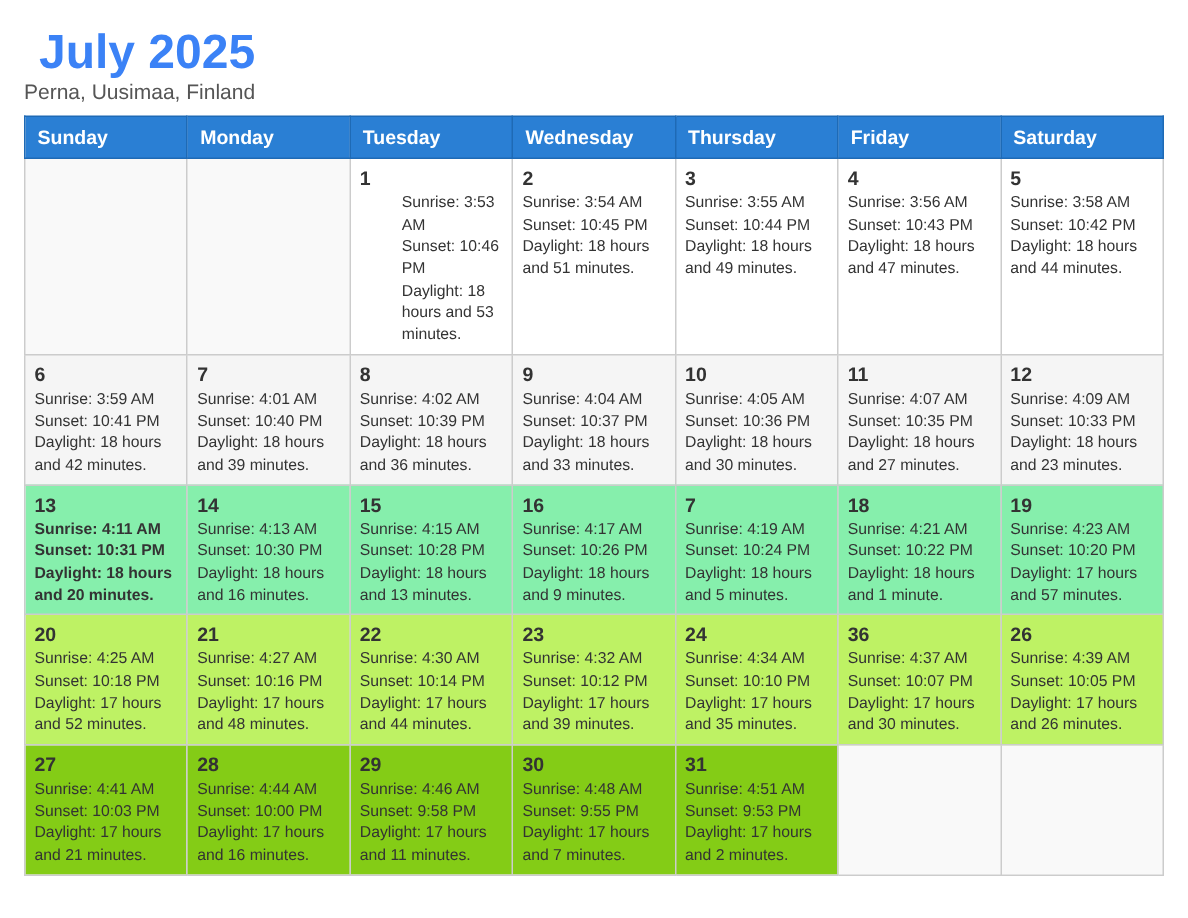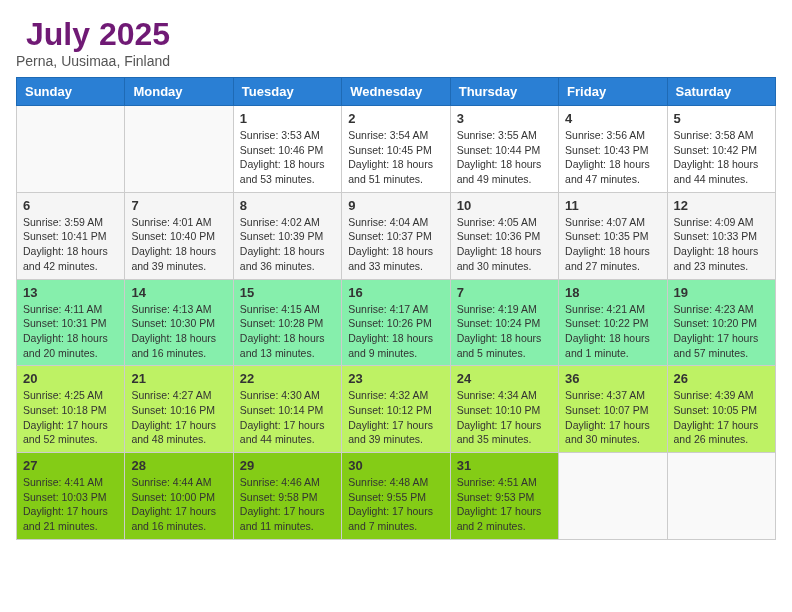--- a/index.html
+++ b/index.html
@@ -24,21 +24,21 @@
       width: 28px;
       height: 28px;
       margin-right: 2px;
     }
     .title-section {
       text-align: right;
     }
     .month-title {
       font-size: 32px;
       font-weight: bold;
-      color: #701a75;
+      color: #3b82f6;
     }
     .location-title {
       font-size: 14px;
       color: #555;
     }
     .calendar {
       width: 100%;
       border-collapse: collapse;
       border: 1px solid #ccc;
     }
@@ -113,21 +113,21 @@
       <th>Friday</th>
       <th>Saturday</th>
     </tr>
   </thead>
   <tbody id="calendar-body">
   <tr>
         <td class="empty"></td>
         <td class="empty"></td>
         <td>
           <div class="day-number">1</div>
-          <div class="day-info" style="white-space: pre-line;">Sunrise: 3:53 AM
+          <div class="day-info" style="white-space: pre-line; margin-left: 28px;">Sunrise: 3:53 AM
 Sunset: 10:46 PM
 Daylight: 18 hours and 53 minutes.</div>
         </td>
         <td>
           <div class="day-number">2</div>
           <div class="day-info" style="white-space: pre-line;">Sunrise: 3:54 AM
 Sunset: 10:45 PM
 Daylight: 18 hours and 51 minutes.</div>
         </td>
         <td>
@@ -189,21 +189,21 @@
         <td>
           <div class="day-number">12</div>
           <div class="day-info" style="white-space: pre-line;">Sunrise: 4:09 AM
 Sunset: 10:33 PM
 Daylight: 18 hours and 23 minutes.</div>
         </td>
       </tr>
       <tr>
         <td>
           <div class="day-number">13</div>
-          <div class="day-info" style="white-space: pre-line;">Sunrise: 4:11 AM
+          <div class="day-info" style="white-space: pre-line; font-weight: bold;">Sunrise: 4:11 AM
 Sunset: 10:31 PM
 Daylight: 18 hours and 20 minutes.</div>
         </td>
         <td>
           <div class="day-number">14</div>
           <div class="day-info" style="white-space: pre-line;">Sunrise: 4:13 AM
 Sunset: 10:30 PM
 Daylight: 18 hours and 16 minutes.</div>
         </td>
         <td>

